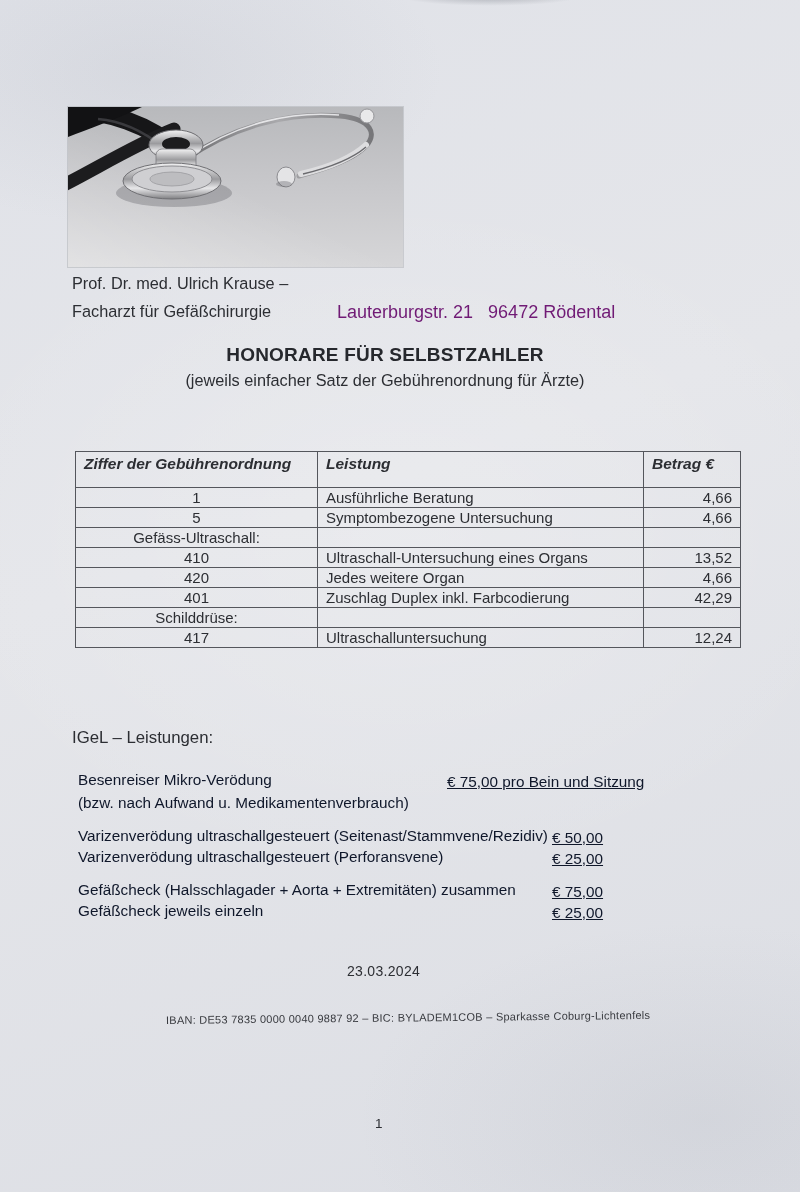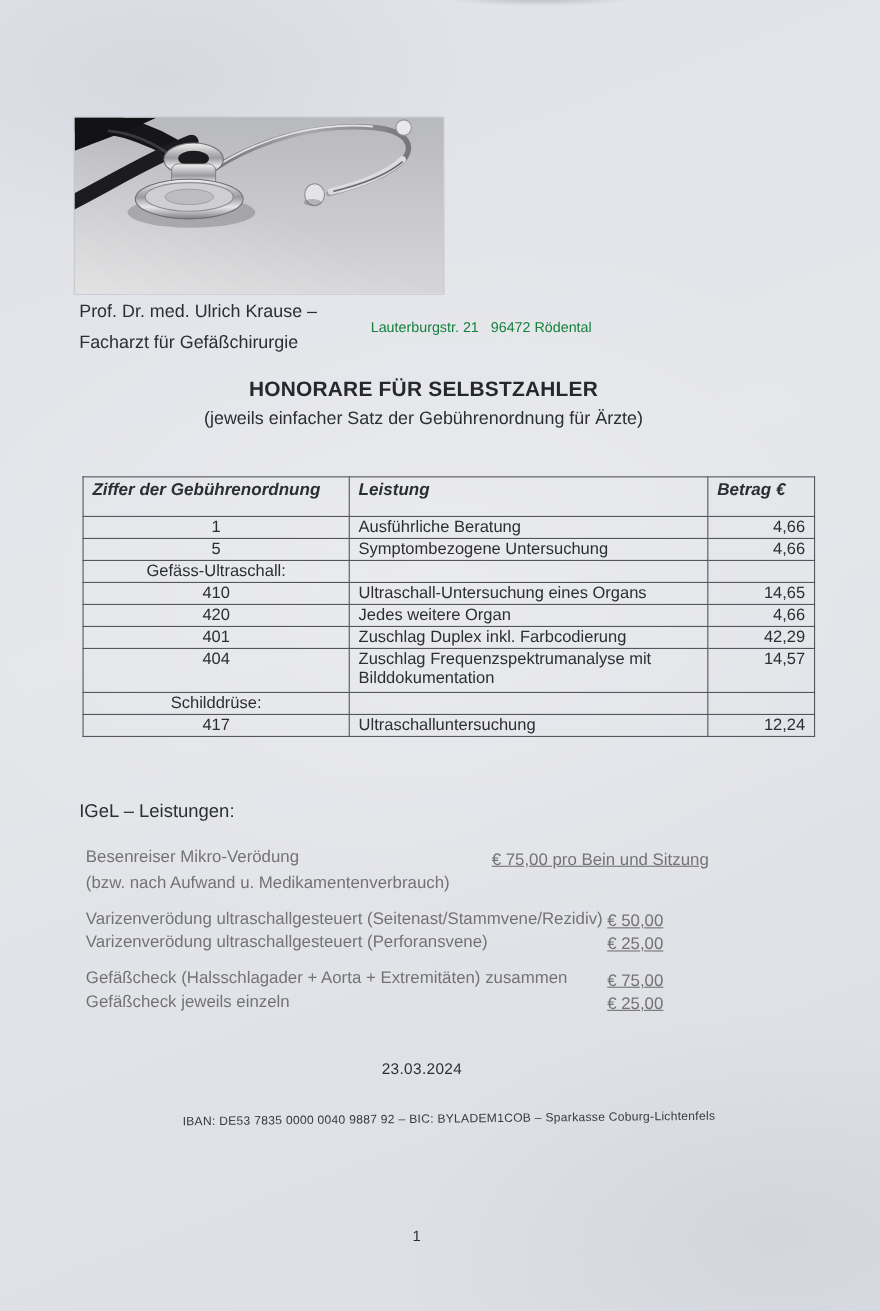--- a/index.html
+++ b/index.html
@@ -16,40 +16,40 @@
   }
   .paper{position:absolute;inset:0;}
 
   
   .photo{position:absolute;left:68px;top:107px;width:335px;height:160px;box-shadow:0 0 0 1px rgba(120,122,128,0.25);}
 
   
   .lh{position:absolute;left:72px;top:273px;font-size:16.3px;line-height:20px;color:#2c2e33;}
   .lh-name{white-space:pre;}
   .lh-spec{position:absolute;left:72px;top:302px;font-size:16.3px;color:#2c2e33;white-space:pre;}
-  .lh-addr{position:absolute;left:337px;top:290px;font-size:13px;color:#15803d;white-space:pre;}
+  .lh-addr{position:absolute;left:337px;top:302px;font-size:18px;color:#701a75;white-space:pre;}
 
   
   .title{position:absolute;left:5px;top:344px;width:760px;text-align:center;font-weight:bold;font-size:19px;letter-spacing:0.2px;color:#26282d;}
   .subtitle{position:absolute;left:5px;top:371px;width:760px;text-align:center;font-size:16.3px;color:#2c2e33;}
 
   
-  table.fees{position:absolute;left:75px;top:433px;width:665px;border-collapse:collapse;table-layout:fixed;font-size:15px;color:#2c2e33;}
+  table.fees{position:absolute;left:75px;top:451px;width:665px;border-collapse:collapse;table-layout:fixed;font-size:15px;color:#2c2e33;}
   table.fees col.c1{width:242px;} table.fees col.c2{width:326px;} table.fees col.c3{width:97px;}
   table.fees th, table.fees td{border:1px solid #54565c;padding:1px 8px;vertical-align:top;line-height:17px;overflow:hidden;}
   table.fees thead tr{height:36px;}
   table.fees th{font-weight:bold;font-style:italic;text-align:left;font-size:15.5px;padding-top:3px;}
   table.fees tbody tr{height:19px;}
   table.fees tbody tr.tall{height:40px;}
   td.ziffer{text-align:center;}
   td.betrag{text-align:right;padding-right:10px;}
 
   
   .igel-h{position:absolute;left:72px;top:728px;font-size:16.8px;color:#2c2e33;}
-  .igel-line{position:absolute;left:78px;right:40px;font-size:15.3px;line-height:19px;color:#737373;}
+  .igel-line{position:absolute;left:78px;right:40px;font-size:15.3px;line-height:19px;color:#0f172a;}
   .igel-price{position:absolute;top:2px;white-space:nowrap;text-decoration:underline;}
   .p-besen{left:369px;}   
   .p-col{left:474px;}     
   .t-l0{top:770px;} .t-l0b{top:793px;} .t-l1{top:826px;} .t-l2{top:847px;} .t-l3{top:880px;} .t-l4{top:901px;}
 
   
   .date{position:absolute;left:347px;top:963px;font-size:14px;letter-spacing:0.3px;color:#2c2e33;}
   .iban{position:absolute;left:166px;top:1014px;font-size:11px;letter-spacing:0.25px;color:#383a3f;transform:rotate(-0.6deg);transform-origin:left center;white-space:nowrap;}
   .pagenum{position:absolute;left:375px;top:1116px;font-size:13.5px;color:#2c2e33;}
 </style>
@@ -144,37 +144,32 @@
         <td class="betrag">4,66</td>
       </tr>
       <tr>
         <td class="ziffer">Gefäss-Ultraschall:</td>
         <td></td>
         <td class="betrag"></td>
       </tr>
       <tr>
         <td class="ziffer">410</td>
         <td>Ultraschall-Untersuchung eines Organs</td>
-        <td class="betrag">14,65</td>
+        <td class="betrag">13,52</td>
       </tr>
       <tr>
         <td class="ziffer">420</td>
         <td>Jedes weitere Organ</td>
         <td class="betrag">4,66</td>
       </tr>
       <tr>
         <td class="ziffer">401</td>
         <td>Zuschlag Duplex inkl. Farbcodierung</td>
         <td class="betrag">42,29</td>
       </tr>
-      <tr class="tall">
-        <td class="ziffer">404</td>
-        <td>Zuschlag Frequenzspektrumanalyse mit Bilddokumentation</td>
-        <td class="betrag">14,57</td>
-      </tr>
       <tr>
         <td class="ziffer">Schilddrüse:</td>
         <td></td>
         <td class="betrag"></td>
       </tr>
       <tr>
         <td class="ziffer">417</td>
         <td>Ultraschalluntersuchung</td>
         <td class="betrag">12,24</td>
       </tr>

